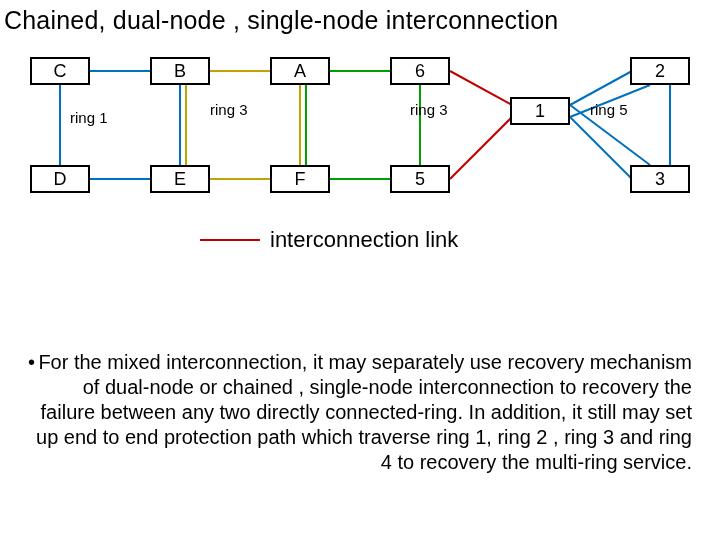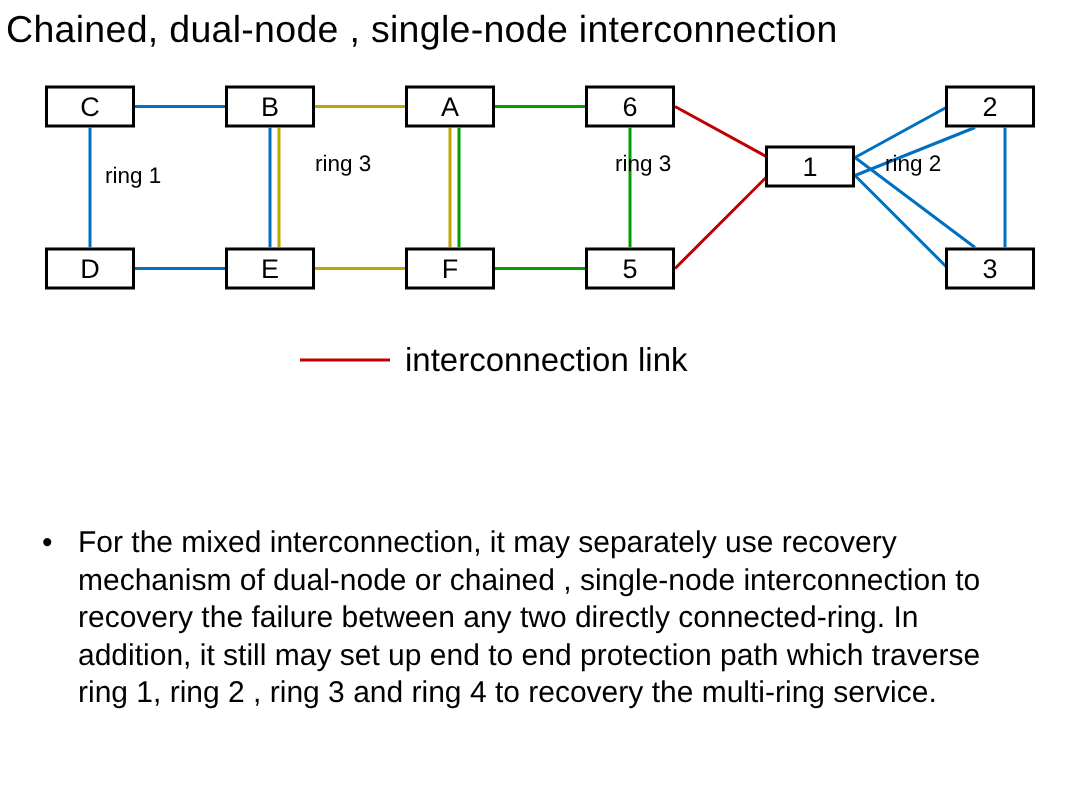--- a/index.html
+++ b/index.html
@@ -64,21 +64,21 @@
     top: 350px;
     font-size: 20px;
     line-height: 1.25;
   }
   .bullet .dot {
     position: absolute;
     left: 0;
     top: 0;
   }
   .bullet .text {
-    margin-left: 24px;
+    text-align: right;
   }
 </style>
 </head>
 <body>
 
 <div class="title">Chained, dual-node , single-node interconnection</div>
 
 <div class="diagram">
 
   <div class="node" style="left:20px;  top:0;">C</div>
@@ -90,21 +90,21 @@
 
   <div class="node" style="left:20px;  top:108px;">D</div>
   <div class="node" style="left:140px; top:108px;">E</div>
   <div class="node" style="left:260px; top:108px;">F</div>
   <div class="node" style="left:380px; top:108px;">5</div>
   <div class="node" style="left:620px; top:108px;">3</div>
 
   <div class="ring-label" style="left:60px;  top:52px;">ring  1</div>
   <div class="ring-label" style="left:200px; top:44px;">ring  3</div>
   <div class="ring-label" style="left:400px; top:44px;">ring 3</div>
-  <div class="ring-label" style="left:580px; top:44px;">ring 2</div>
+  <div class="ring-label" style="left:580px; top:44px;">ring 5</div>
 
   <svg class="line" style="left:0;top:0;width:700px;height:200px;">
     <line x1="80" y1="14" x2="140" y2="14" stroke="#0070c0" stroke-width="2"></line>
     <line x1="80" y1="122" x2="140" y2="122" stroke="#0070c0" stroke-width="2"></line>
     <line x1="50" y1="28" x2="50" y2="108" stroke="#0070c0" stroke-width="2"></line>
     <line x1="170" y1="28" x2="170" y2="108" stroke="#0070c0" stroke-width="2"></line>
   </svg>
 
   <svg class="line" style="left:0;top:0;width:700px;height:200px;">
     <line x1="200" y1="14" x2="260" y2="14" stroke="#bfa500" stroke-width="2"></line>

